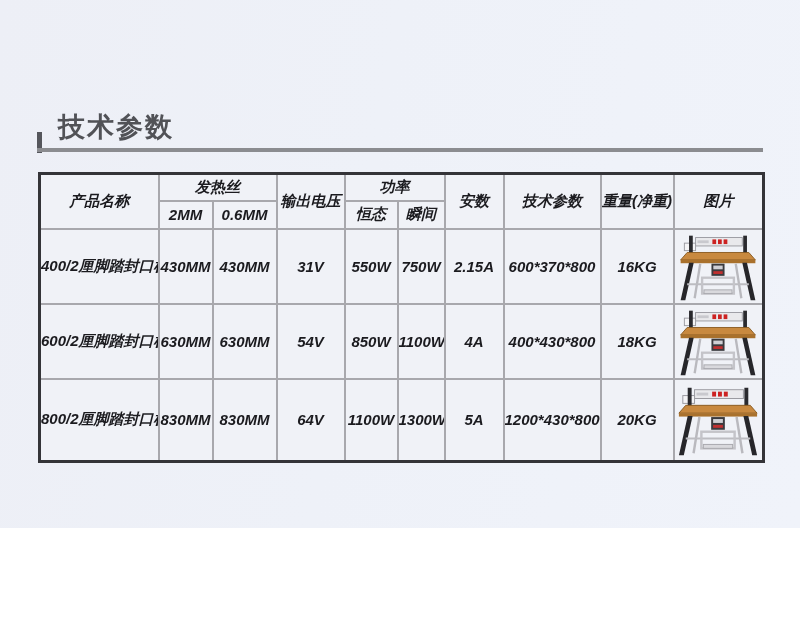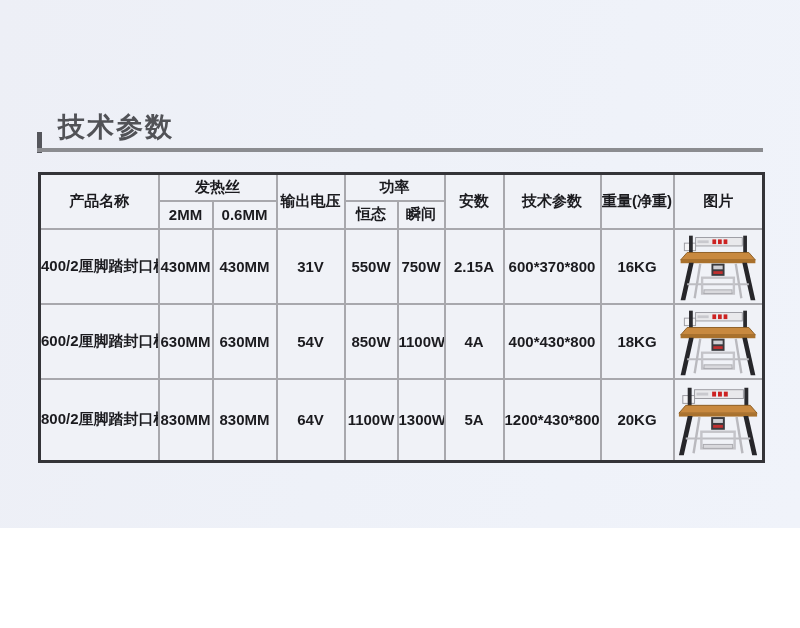--- a/index.html
+++ b/index.html
@@ -26,20 +26,21 @@
   }
   .title-underline {
     position:absolute; left:37px; top:148px; width:726px; height:4px;
     background:#8b8c90;
   }
   table.spec {
     position:absolute; left:38px; top:172px;
     width:724px; border-collapse:collapse; table-layout:fixed;
     border:3px solid #343438;
     background:transparent;
+    font-style:italic;
   }
   table.spec td, table.spec th {
     border:2px solid #a8a8ad;
     background:#f0f2f7;
     text-align:center; vertical-align:middle;
     font-weight:bold; color:#1b1b1f;
     font-size:15px; padding:0;
     overflow:hidden; white-space:nowrap;
   }
   tr.hdr1 { height:27px; }

